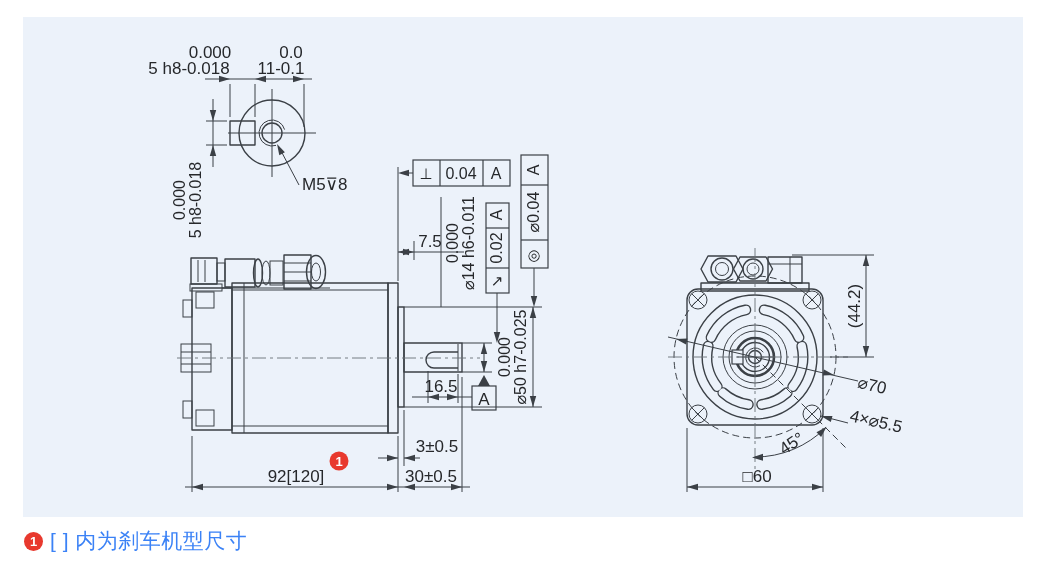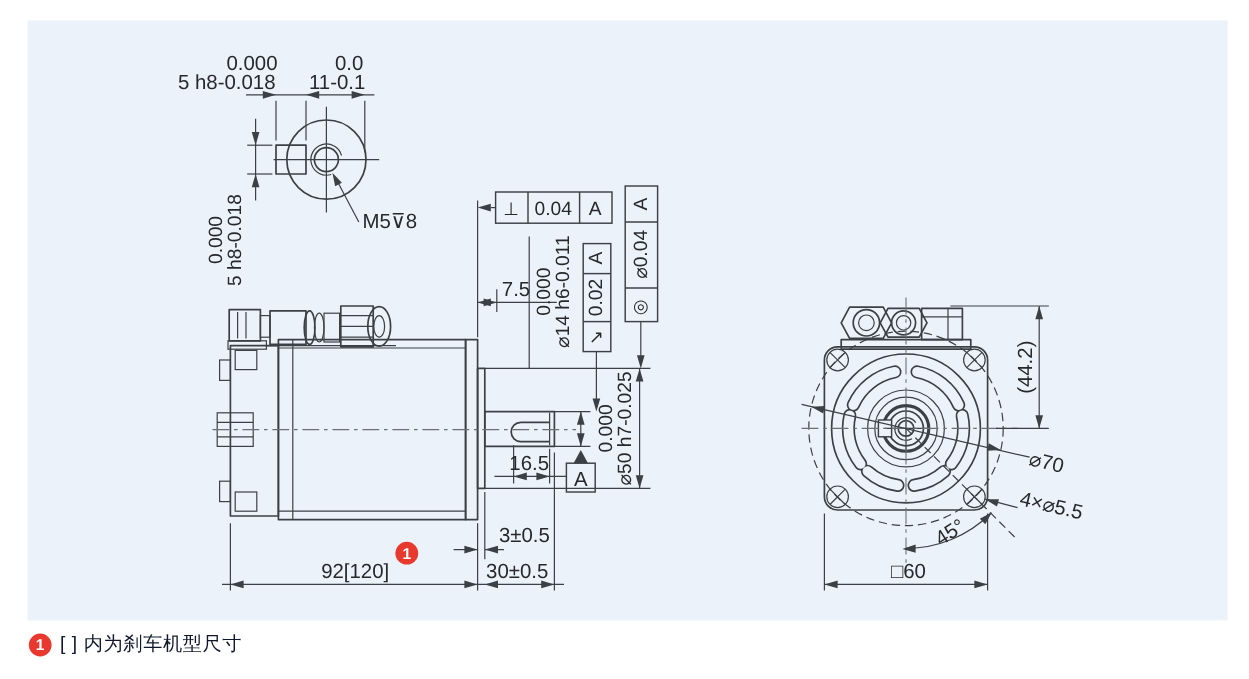--- a/index.html
+++ b/index.html
@@ -17,21 +17,21 @@
   .fillbg{fill:#ecf2fa;}
   
   .t{font-family:"Liberation Sans",sans-serif;font-size:17px;fill:#26282b;}
   .ts{font-family:"Liberation Sans",sans-serif;font-size:16px;fill:#26282b;}
   .tf{font-family:"Liberation Sans",sans-serif;font-size:15px;fill:#26282b;}
   .tb{font-family:"Liberation Sans",sans-serif;font-size:13px;font-weight:bold;fill:#ffffff;}
   
   .note{position:absolute;left:24px;top:527px;display:flex;align-items:center;gap:7px;}
   .note .badge{width:19px;height:19px;border-radius:50%;background:#e8392e;color:#fff;
      font-size:13px;font-weight:bold;display:flex;align-items:center;justify-content:center;}
-  .note .txt{font-size:16px;color:#0f172a;letter-spacing:0.5px;}
+  .note .txt{font-size:21px;color:#3b82f6;letter-spacing:0.5px;}
 </style>
 </head>
 <body>
 
 <div id="stage">
 <svg width="1041" height="566" viewBox="0 0 1041 566">
 
   <rect x="23" y="17" width="1000" height="500" class="fillbg"></rect>
 
   <g>

